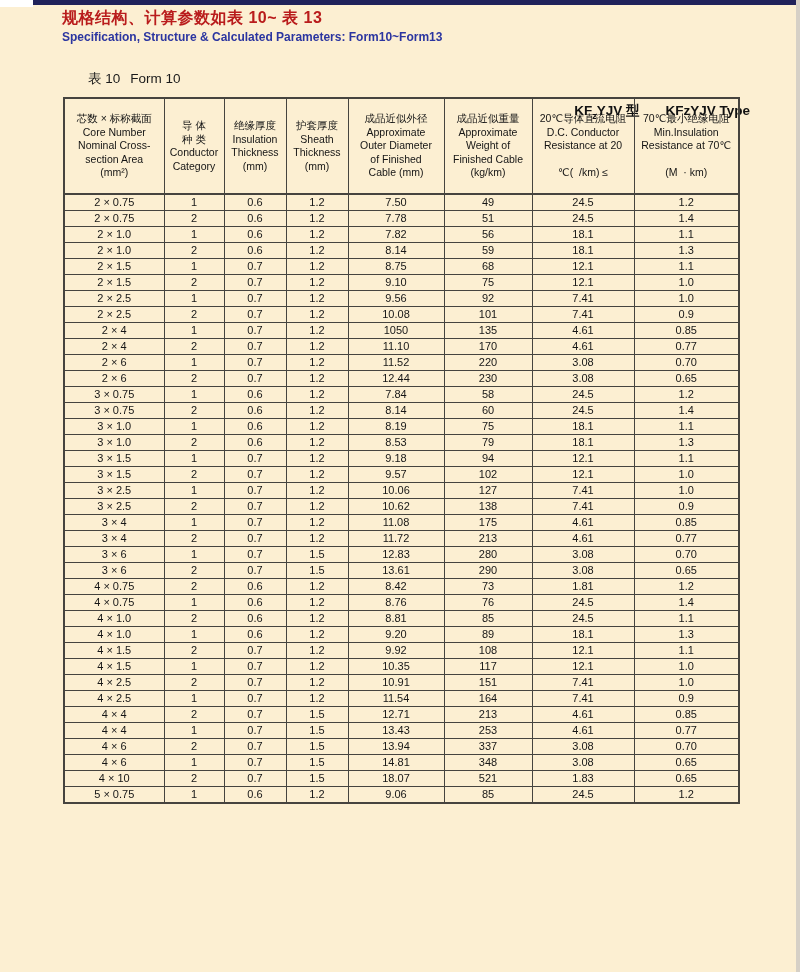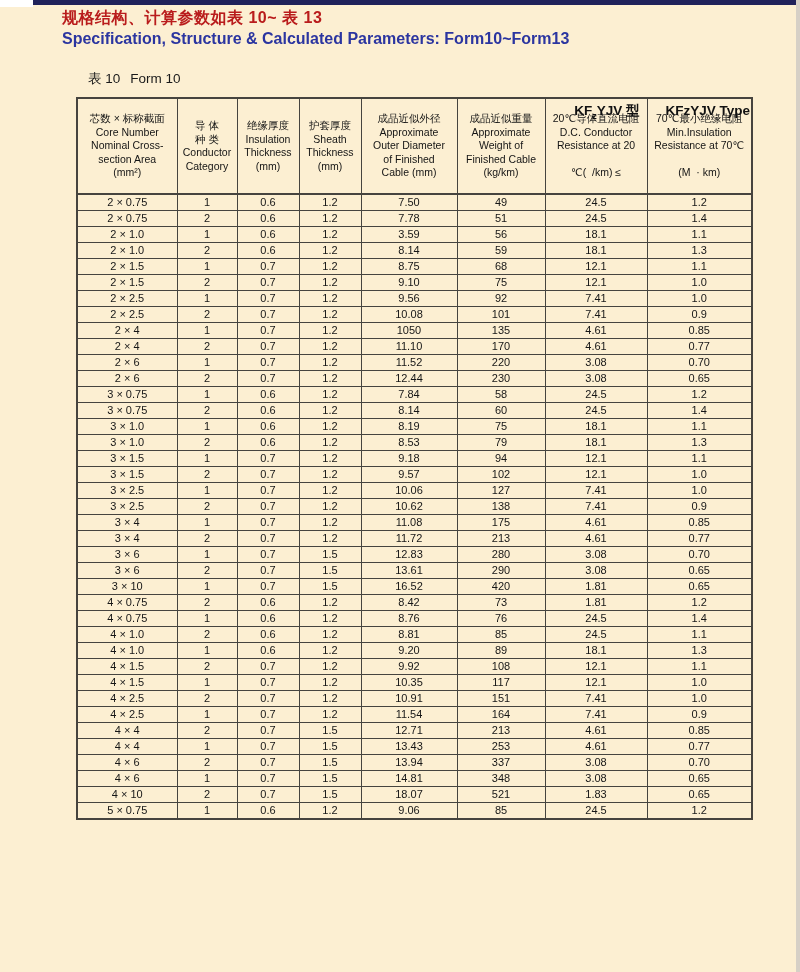--- a/index.html
+++ b/index.html
@@ -12,36 +12,36 @@
   .top-bar{position:absolute;left:33px;right:0;top:0;height:5px;background:#20225a;}
   .top-corner{position:absolute;left:0;top:0;width:33px;height:7px;background:#ffffff;}
   .right-strip{position:absolute;right:0;top:0;width:4px;height:100%;background:#d6d0c6;}
 
   .title-zh{
     position:absolute;left:62px;top:8px;
     font-size:16px;font-weight:bold;color:#b91c1c;letter-spacing:0.5px;
   }
   .title-en{
     position:absolute;left:62px;top:30px;
-    font-size:16px;font-weight:bold;color:#2b35a0;
+    font-size:12px;font-weight:bold;color:#2b35a0;
   }
   .form-label{
     position:absolute;left:88px;top:70px;
     font-size:13.5px;color:#1a1a1a;
   }
   .form-label .gap{display:inline-block;width:10px;}
   .model-label{
     position:absolute;top:66px;right:50px;
     font-size:13.5px;font-weight:bold;color:#111;margin-top:36px;
   }
   .model-label sub{font-size:9px;}
   .model-label .gap{display:inline-block;width:26px;}
 
   table.spec{
-    position:absolute;left:76px;top:97px;width:675px;
+    position:absolute;left:63px;top:97px;width:675px;
     border-collapse:collapse;table-layout:fixed;
     border:2px solid #46443f;
   }
   table.spec th,table.spec td{
     border:1px solid #46443f;text-align:center;vertical-align:middle;
     overflow:hidden;white-space:nowrap;padding:0;
   }
   table.spec thead th{
     height:94px;font-weight:normal;font-size:10.5px;line-height:13.5px;
     border-bottom:2px solid #46443f;padding:0 1px;white-space:normal;
@@ -110,21 +110,21 @@
         <td>7.78</td>
         <td>51</td>
         <td>24.5</td>
         <td>1.4</td>
       </tr>
       <tr>
         <td>2 × 1.0</td>
         <td>1</td>
         <td>0.6</td>
         <td>1.2</td>
-        <td>3.59</td>
+        <td>7.82</td>
         <td>56</td>
         <td>18.1</td>
         <td>1.1</td>
       </tr>
       <tr>
         <td>2 × 1.0</td>
         <td>2</td>
         <td>0.6</td>
         <td>1.2</td>
         <td>8.14</td>
@@ -326,30 +326,20 @@
         <td>3 × 6</td>
         <td>2</td>
         <td>0.7</td>
         <td>1.5</td>
         <td>13.61</td>
         <td>290</td>
         <td>3.08</td>
         <td>0.65</td>
       </tr>
       <tr>
-        <td>3 × 10</td>
-        <td>1</td>
-        <td>0.7</td>
-        <td>1.5</td>
-        <td>16.52</td>
-        <td>420</td>
-        <td>1.81</td>
-        <td>0.65</td>
-      </tr>
-      <tr>
         <td>4 × 0.75</td>
         <td>2</td>
         <td>0.6</td>
         <td>1.2</td>
         <td>8.42</td>
         <td>73</td>
         <td>1.81</td>
         <td>1.2</td>
       </tr>
       <tr>

